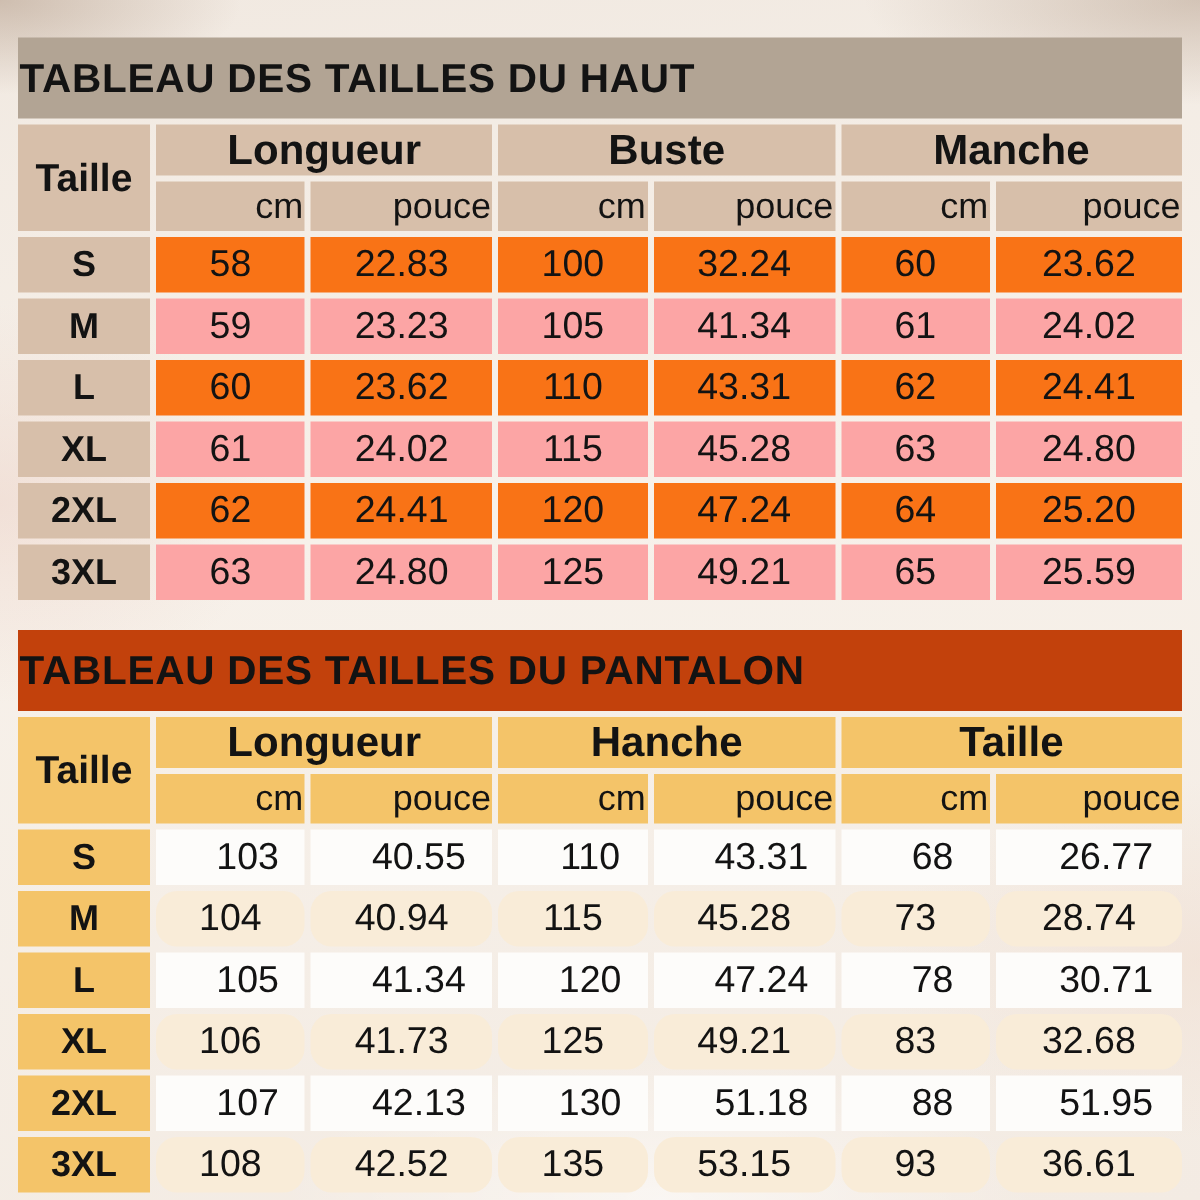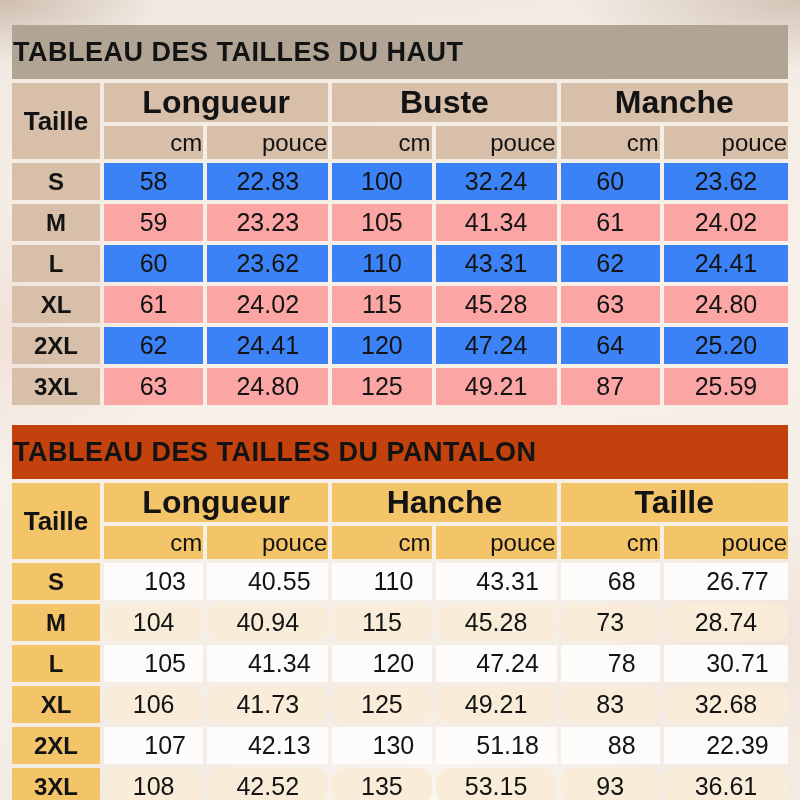--- a/index.html
+++ b/index.html
@@ -33,21 +33,21 @@
     height: 52px;
     text-align: left;
     vertical-align: middle;
     font-weight: bold;
     font-size: 27px;
     letter-spacing: 0.5px;
   }
   th.group-hd {
     height: 31px;
     font-weight: bold;
-    font-size: 32px;
+    font-size: 28px;
     text-align: center;
     vertical-align: middle;
   }
   th.corner-hd {
     font-weight: bold;
     font-size: 26px;
     text-align: center;
     vertical-align: middle;
   }
   th.unit-hd {
@@ -68,21 +68,21 @@
     height: 35px;
     font-weight: normal;
     font-size: 25px;
     text-align: center;
     vertical-align: middle;
   }
 
   
   .haut .title-cell { background: #b2a494; }
   .haut th, .haut td.size-cell { background: #d7bfaa; }
-  .haut tr.row-odd td.val-cell { background: #3b82f6; margin-left: 28px; }
+  .haut tr.row-odd td.val-cell { background: #f97316; margin-left: 28px; }
   .haut tr.row-even td.val-cell { background: #fca5a5; }
 
   
   .pantalon .title-cell { background: #c2410c; margin-top: 36px; }
   .pantalon th, .pantalon td.size-cell { background: #f4c469; }
   .pantalon tr.row-odd td.val-cell { background: #fdfcfa; padding-left: 24px; }
   .pantalon tr.row-even td.val-cell { background: #f9ecd8; border-radius: 14px; }
 </style>
 </head>
 <body>
@@ -161,21 +161,21 @@
         <td class="val-cell">47.24</td>
         <td class="val-cell">64</td>
         <td class="val-cell">25.20</td>
       </tr>
       <tr class="row-even">
         <td class="size-cell">3XL</td>
         <td class="val-cell">63</td>
         <td class="val-cell">24.80</td>
         <td class="val-cell">125</td>
         <td class="val-cell">49.21</td>
-        <td class="val-cell">87</td>
+        <td class="val-cell">65</td>
         <td class="val-cell">25.59</td>
       </tr>
     </tbody>
   </table>
 
   <table class="size-table pantalon">
     <colgroup>
       <col style="width:11.7%">
       <col style="width:13.2%">
       <col style="width:16.1%">
@@ -238,21 +238,21 @@
         <td class="val-cell">83</td>
         <td class="val-cell">32.68</td>
       </tr>
       <tr class="row-odd">
         <td class="size-cell">2XL</td>
         <td class="val-cell">107</td>
         <td class="val-cell">42.13</td>
         <td class="val-cell">130</td>
         <td class="val-cell">51.18</td>
         <td class="val-cell">88</td>
-        <td class="val-cell">22.39</td>
+        <td class="val-cell">51.95</td>
       </tr>
       <tr class="row-even">
         <td class="size-cell">3XL</td>
         <td class="val-cell">108</td>
         <td class="val-cell">42.52</td>
         <td class="val-cell">135</td>
         <td class="val-cell">53.15</td>
         <td class="val-cell">93</td>
         <td class="val-cell">36.61</td>
       </tr>

